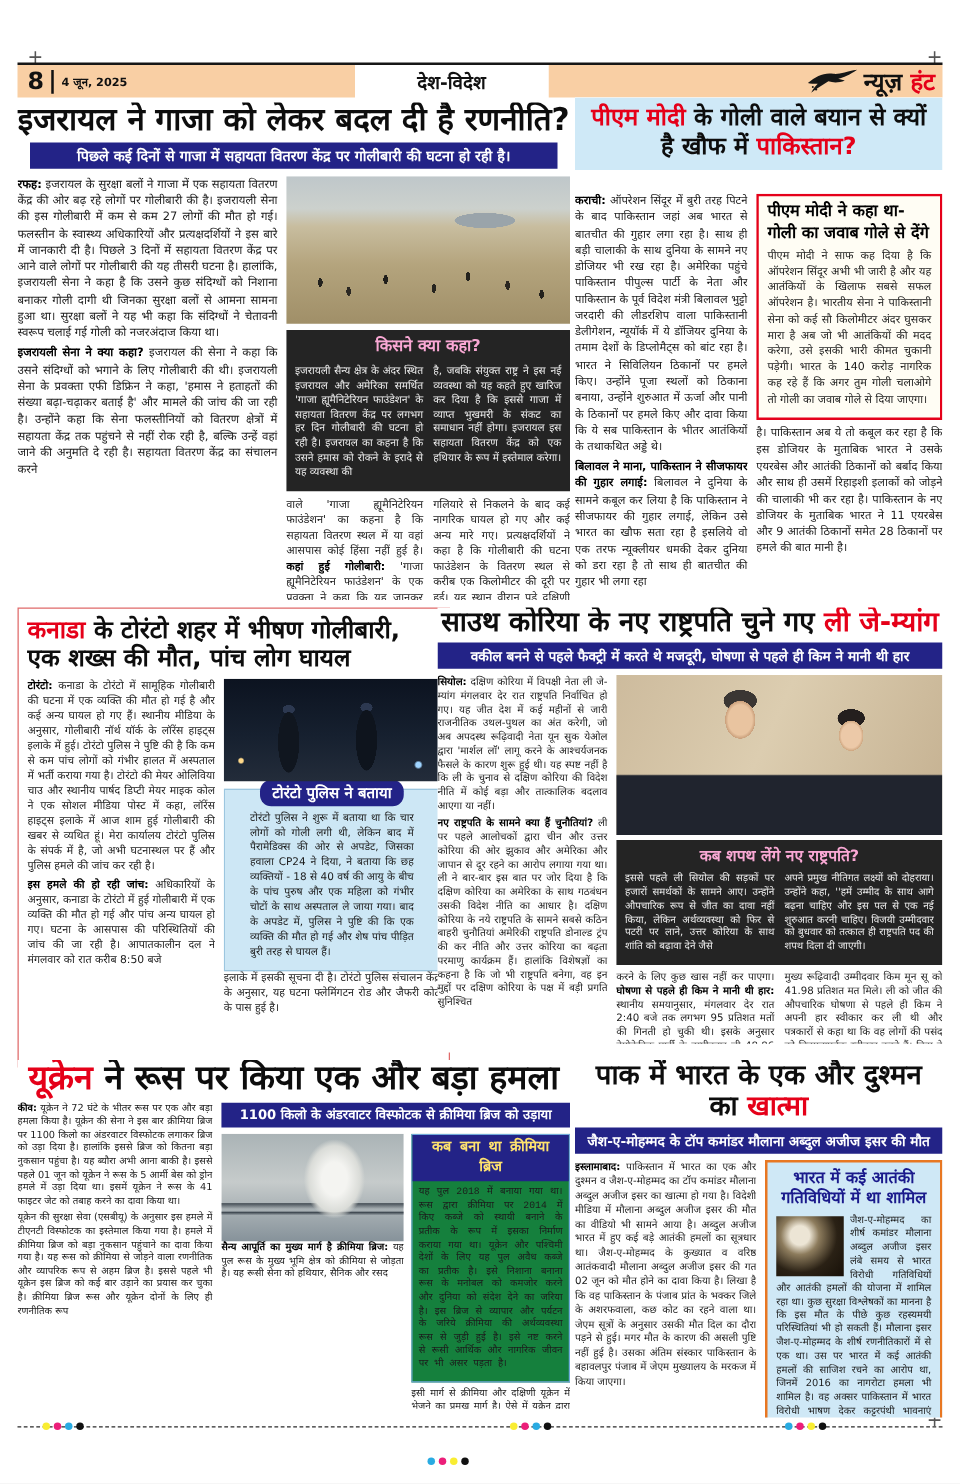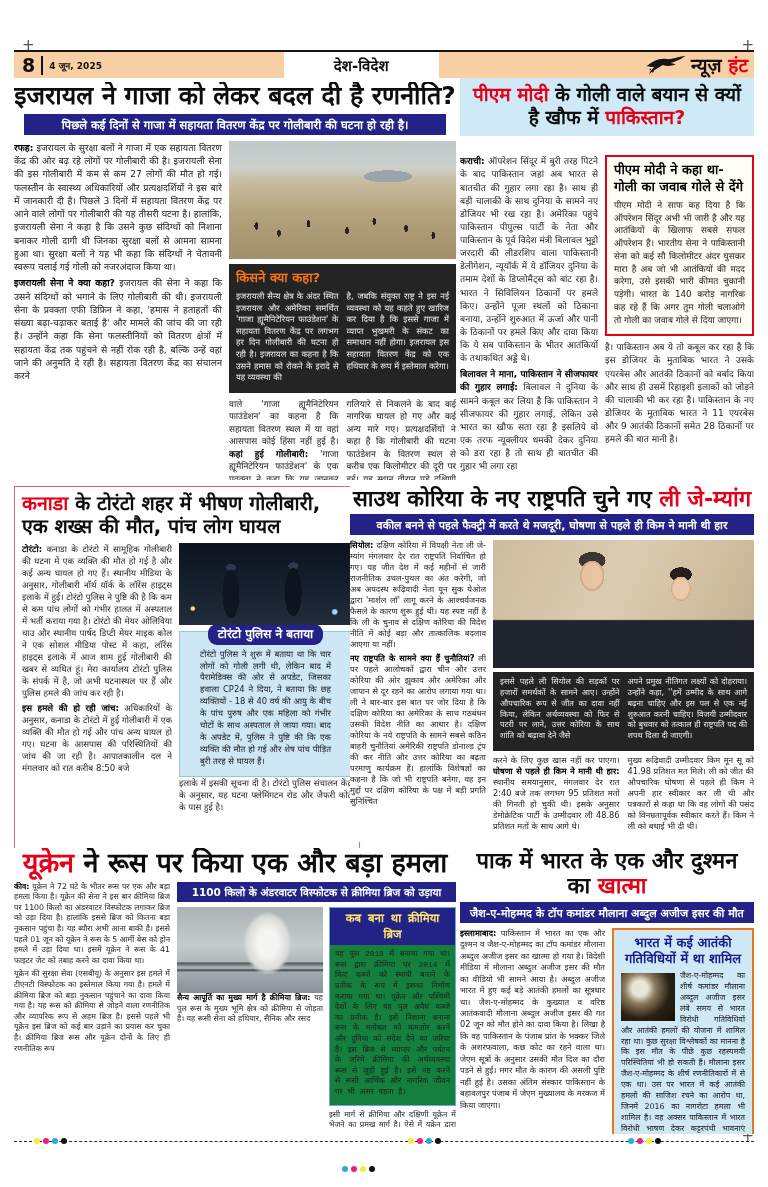--- a/index.html
+++ b/index.html
@@ -20,21 +20,21 @@
   .eagle{margin-right:4px;display:inline-flex;}
   
   .art{position:absolute;overflow:hidden;background:#fff;}
   .cols{display:flex;gap:7px;}
   .col{overflow:hidden;}
   p{margin:0 0 3px;text-align:justify;}
   b.lead{font-weight:700;color:#000;}
   .subbar{background:#232387;color:#fff;font-weight:700;text-align:center;padding:3px 6px;}
   .red{color:#e50019;}
   .darkbox{background:#242424;color:#eee;padding:5px 7px 6px;}
-  .darkbox .dtitle{color:#f97316;font-weight:700;text-align:left;margin:0 0 4px;}
+  .darkbox .dtitle{color:#f9a8d4;font-weight:700;text-align:center;margin:0 0 4px;}
   .darkbox .dcols{display:flex;gap:8px;}
   .photo{width:100%;position:relative;}
   
   .israel h1{margin:0 0 3px;font-size:25px;line-height:1.15;text-align:center;color:#0d0d0d;}
   .israel .subbar{font-size:11.5px;margin:0 10px 6px;}
   .israel .bodytxt{font-size:9.2px;line-height:1.44;}
   .gaza-photo{height:118px;background:
      linear-gradient(180deg,#bfc7ca 0%,#ccd1cd 22%,#c8bd9f 34%,#b4a47d 60%,#a08f68 100%);}
   .gaza-photo::after{content:"";position:absolute;inset:0;background:
      radial-gradient(3px 6px at 12% 72%,#23221e 60%,transparent 61%),
@@ -205,20 +205,21 @@
     <h1><span>साउथ कोरिया के नए राष्ट्रपति चुने गए </span><span class="red">ली जे-म्यांग</span></h1>
     <div class="subbar">वकील बनने से पहले फैक्ट्री में करते थे मजदूरी, घोषणा से पहले ही किम ने मानी थी हार</div>
     <div class="cols bodytxt" style="height:295px;">
       <div class="col" style="width:136px;">
         <p><b class="lead">सियोल:</b> <span>दक्षिण कोरिया में विपक्षी नेता ली जे-म्यांग मंगलवार देर रात राष्ट्रपति निर्वाचित हो गए। यह जीत देश में कई महीनों से जारी राजनीतिक उथल-पुथल का अंत करेगी, जो अब अपदस्थ रूढ़िवादी नेता यून सुक येओल द्वारा 'मार्शल लॉ' लागू करने के आश्चर्यजनक फैसले के कारण शुरू हुई थी। यह स्पष्ट नहीं है कि ली के चुनाव से दक्षिण कोरिया की विदेश नीति में कोई बड़ा और तात्कालिक बदलाव आएगा या नहीं।</span></p>
         <p><b class="lead">नए राष्ट्रपति के सामने क्या हैं चुनौतियां?</b> <span>ली पर पहले आलोचकों द्वारा चीन और उत्तर कोरिया की ओर झुकाव और अमेरिका और जापान से दूर रहने का आरोप लगाया गया था। ली ने बार-बार इस बात पर जोर दिया है कि दक्षिण कोरिया का अमेरिका के साथ गठबंधन उसकी विदेश नीति का आधार है। दक्षिण कोरिया के नये राष्ट्रपति के सामने सबसे कठिन बाहरी चुनौतियां अमेरिकी राष्ट्रपति डोनाल्ड ट्रंप की कर नीति और उत्तर कोरिया का बढ़ता परमाणु कार्यक्रम हैं। हालांकि विशेषज्ञों का कहना है कि जो भी राष्ट्रपति बनेगा, वह इन मुद्दों पर दक्षिण कोरिया के पक्ष में बड़ी प्रगति सुनिश्चित</span></p>
       </div>
       <div class="col" style="flex:1;">
         <div class="photo korea-photo"></div>
         <div class="darkbox">
+          <div class="dtitle">कब शपथ लेंगे नए राष्ट्रपति?</div>
           <div class="dcols">
             <p style="flex:1;">इससे पहले ली सियोल की सड़कों पर हजारों समर्थकों के सामने आए। उन्होंने औपचारिक रूप से जीत का दावा नहीं किया, लेकिन अर्थव्यवस्था को फिर से पटरी पर लाने, उत्तर कोरिया के साथ शांति को बढ़ावा देने जैसे</p>
             <p style="flex:1;">अपने प्रमुख नीतिगत लक्ष्यों को दोहराया। उन्होंने कहा, ''हमें उम्मीद के साथ आगे बढ़ना चाहिए और इस पल से एक नई शुरुआत करनी चाहिए। विजयी उम्मीदवार को बुधवार को तत्काल ही राष्ट्रपति पद की शपथ दिला दी जाएगी।</p>
           </div>
         </div>
         <div class="tailcols">
           <p style="flex:1;"><span>करने के लिए कुछ खास नहीं कर पाएगा।</span> <b class="lead">घोषणा से पहले ही किम ने मानी थी हार:</b> <span>स्थानीय समयानुसार, मंगलवार देर रात 2:40 बजे तक लगभग 95 प्रतिशत मतों की गिनती हो चुकी थी। इसके अनुसार डेमोक्रेटिक पार्टी के उम्मीदवार ली 48.86 प्रतिशत मतों के साथ आगे थे।</span></p>
           <p style="flex:1;">मुख्य रूढ़िवादी उम्मीदवार किम मून सू को 41.98 प्रतिशत मत मिले। ली को जीत की औपचारिक घोषणा से पहले ही किम ने अपनी हार स्वीकार कर ली थी और पत्रकारों से कहा था कि वह लोगों की पसंद को विनम्रतापूर्वक स्वीकार करते हैं। किम ने ली को बधाई भी दी थी।</p>
         </div>
       </div>

